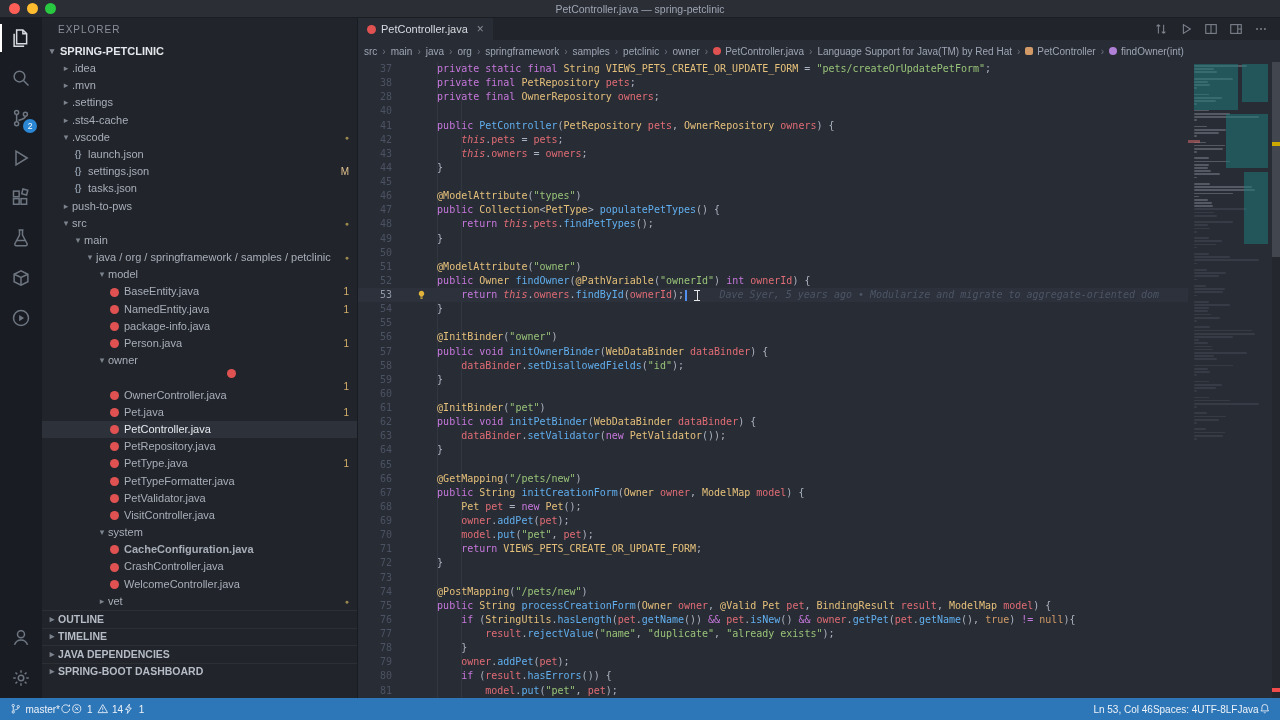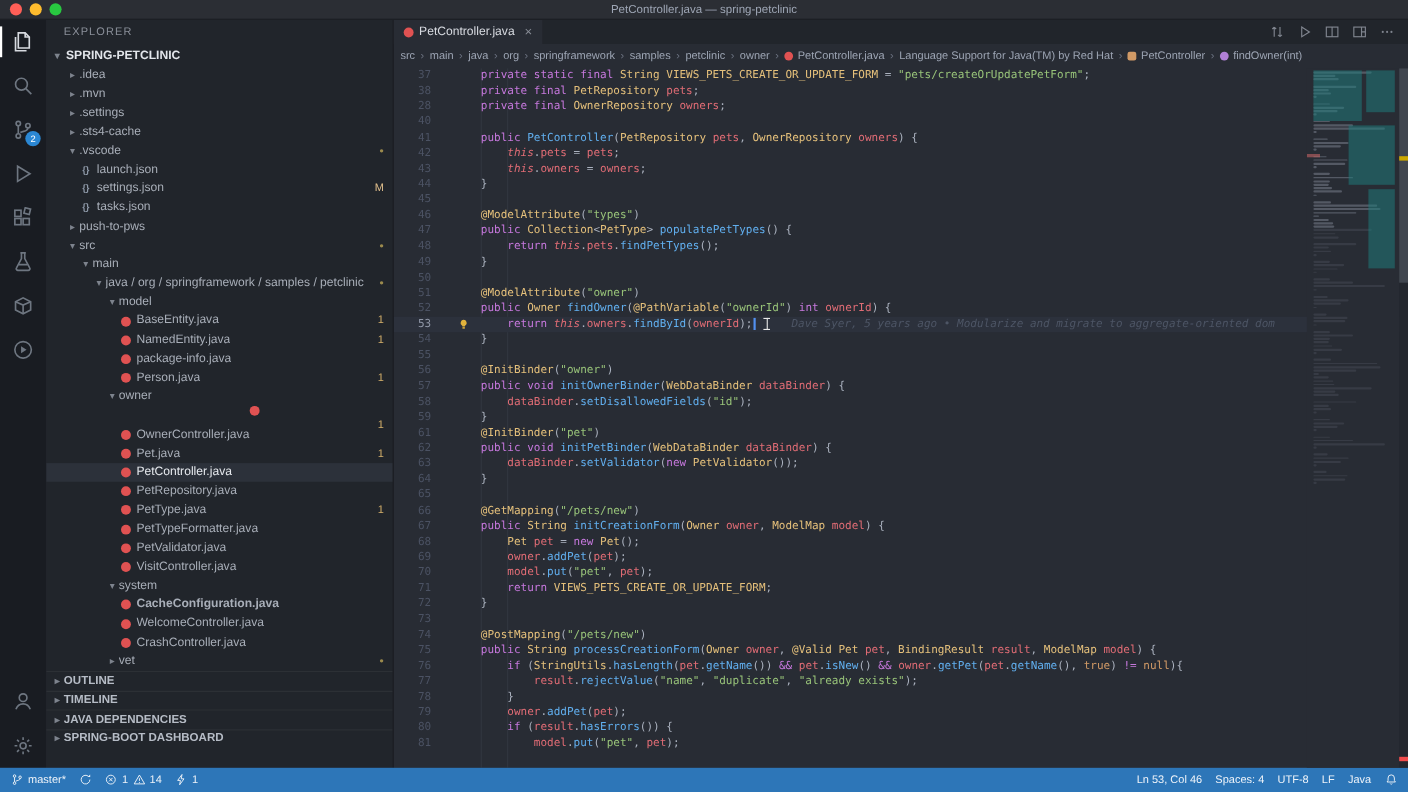--- a/index.html
+++ b/index.html
@@ -86,21 +86,21 @@
   .minimap { position:absolute; top:0; right:8px; bottom:0; width:84px; background:#282c34; padding:3px 2px 0 6px; overflow:hidden; }
   .mm-bar { height:1.8px; margin-bottom:1.4px; background:#8a91a0; opacity:0.45; border-radius:1px; }
   .mm-bar.dim { opacity:0.16; }
   .mm-mark { position:absolute; opacity:0.55; }
   .vscroll { position:absolute; top:0; right:0; bottom:0; width:8px; background:#24272e; }
   .thumb { position:absolute; top:0; left:0; width:8px; height:195px; background:rgba(120,128,140,0.35); }
   .sbm { position:absolute; right:0; width:8px; height:4px; }
 
   
   .statusbar { height:22px; flex:none; background:#2d76b8; color:#eef3f9; display:flex; justify-content:space-between; align-items:center; padding:0 10px; font-size:10px; }
-  .sb-left,.sb-right { display:flex; align-items:center; gap:12px; }
+  .sb-left,.sb-right { display:flex; align-items:center; }
   .sb-item { display:flex; align-items:center; gap:4px; cursor:pointer; white-space:nowrap; }
   .sb-ico svg { width:11.5px; height:11.5px; }
 </style>
 </head>
 <body>
 
 <div class="window">
 
   <div class="titlebar">
     <div class="lights">
@@ -332,25 +332,25 @@
           <div class="trow" style="padding-left: 54px;">
             <span class="twisty">▾</span>
             <span class="tlabel">system</span>
           </div>
           <div class="trow" style="padding-left: 66px; font-weight: bold;">
             <span class="fico java"></span>
             <span class="tlabel">CacheConfiguration.java</span>
           </div>
           <div class="trow" style="padding-left: 66px;">
             <span class="fico java"></span>
+            <span class="tlabel">CrashController.java</span>
+          </div>
+          <div class="trow" style="padding-left: 66px;">
+            <span class="fico java"></span>
             <span class="tlabel">WelcomeController.java</span>
-          </div>
-          <div class="trow" style="padding-left: 66px;">
-            <span class="fico java"></span>
-            <span class="tlabel">CrashController.java</span>
           </div>
           <div class="trow" style="padding-left: 54px;">
             <span class="twisty">▸</span>
             <span class="tlabel">vet</span>
             <span class="tdot">●</span>
           </div>
         </div>
       <div id="sections">
           <div class="section">
             <span class="twisty">▸</span>
@@ -556,20 +556,24 @@
               <span class="gut">57</span>
               <span class="ct"><span class="tk-p">    </span><span class="tk-k">public void </span><span class="tk-f">initOwnerBinder</span><span class="tk-p">(</span><span class="tk-t">WebDataBinder </span><span class="tk-v">dataBinder</span><span class="tk-p">) {</span></span>
             </div>
             <div class="cl">
               <span class="gut">58</span>
               <span class="ct"><span class="tk-p">        </span><span class="tk-v">dataBinder</span><span class="tk-p">.</span><span class="tk-f">setDisallowedFields</span><span class="tk-p">(</span><span class="tk-s">"id"</span><span class="tk-p">);</span></span>
             </div>
             <div class="cl">
               <span class="gut">59</span>
               <span class="ct"><span class="tk-p">    }</span></span>
+            </div>
+            <div class="cl">
+              <span class="gut">60</span>
+              <span class="ct"></span>
             </div>
             <div class="cl">
               <span class="gut">61</span>
               <span class="ct"><span class="tk-p">    </span><span class="tk-a">@InitBinder</span><span class="tk-p">(</span><span class="tk-s">"pet"</span><span class="tk-p">)</span></span>
             </div>
             <div class="cl">
               <span class="gut">62</span>
               <span class="ct"><span class="tk-p">    </span><span class="tk-k">public void </span><span class="tk-f">initPetBinder</span><span class="tk-p">(</span><span class="tk-t">WebDataBinder </span><span class="tk-v">dataBinder</span><span class="tk-p">) {</span></span>
             </div>
             <div class="cl">

